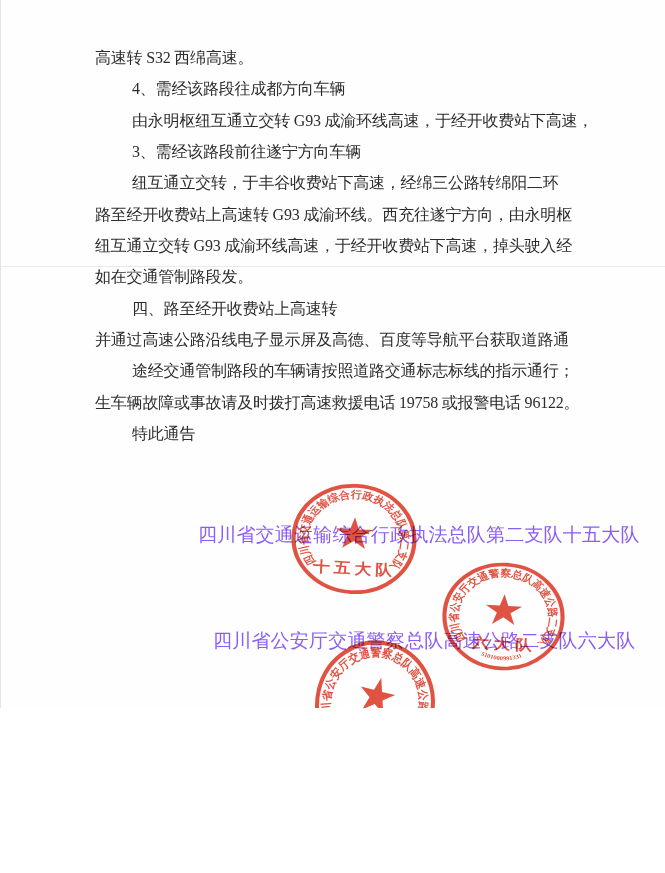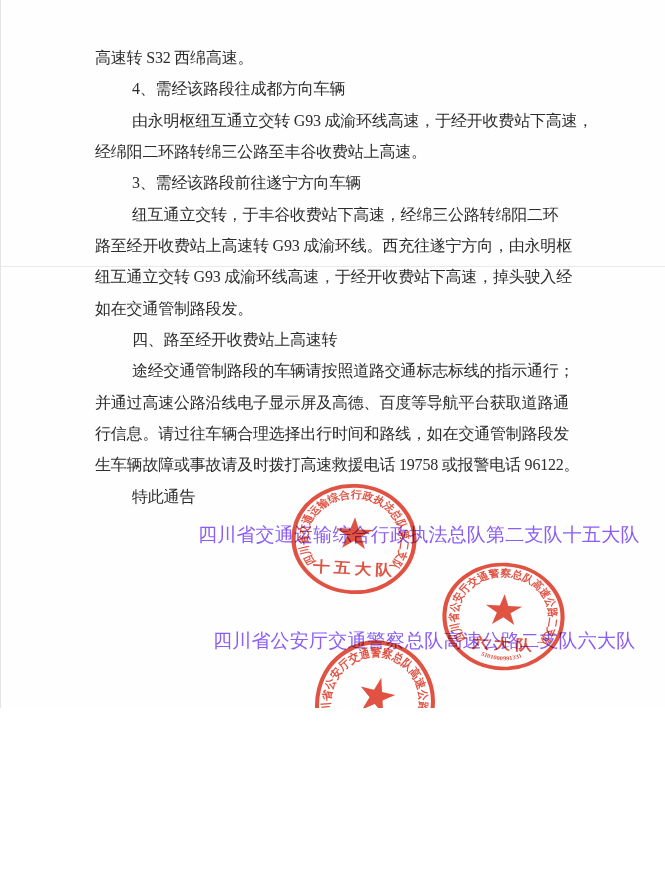--- a/index.html
+++ b/index.html
@@ -42,30 +42,28 @@
 </style>
 </head>
 <body>
 
 <div class="page">
 
   <div class="body-text" id="bodyLines">
       <div class="line">高速转 S32 西绵高速。</div>
       <div class="line indent">4、需经该路段往成都方向车辆</div>
       <div class="line indent">由永明枢纽互通立交转 G93 成渝环线高速，于经开收费站下高速，</div>
-      <div class="line">经绵阳二环路转绵三公路至丰谷收费站上高速。</div>
       <div class="line indent">3、需经该路段前往遂宁方向车辆</div>
       <div class="line indent">纽互通立交转，于丰谷收费站下高速，经绵三公路转绵阳二环</div>
       <div class="line">路至经开收费站上高速转 G93 成渝环线。西充往遂宁方向，由永明枢</div>
       <div class="line">纽互通立交转 G93 成渝环线高速，于经开收费站下高速，掉头驶入经</div>
       <div class="line">如在交通管制路段发。</div>
       <div class="line indent">四、路至经开收费站上高速转</div>
+      <div class="line">并通过高速公路沿线电子显示屏及高德、百度等导航平台获取道路通</div>
       <div class="line indent">途经交通管制路段的车辆请按照道路交通标志标线的指示通行；</div>
-      <div class="line">并通过高速公路沿线电子显示屏及高德、百度等导航平台获取道路通</div>
-      <div class="line">行信息。请过往车辆合理选择出行时间和路线，如在交通管制路段发</div>
       <div class="line">生车辆故障或事故请及时拨打高速救援电话 19758 或报警电话 96122。</div>
       <div class="line indent">特此通告</div>
     </div>
 
   <div class="sig sig1">四川省交通运输综合行政执法总队第二支队十五大队</div>
   <div class="sig sig2">四川省公安厅交通警察总队高速公路二支队六大队</div>
   <div class="sig sig3">四川省公安厅交通警察总队高速公路二支队十二大队</div>
   <div class="sig company">绵阳市高等级公路开发有限责任公司</div>
 
   <div class="date-label year">年</div>

